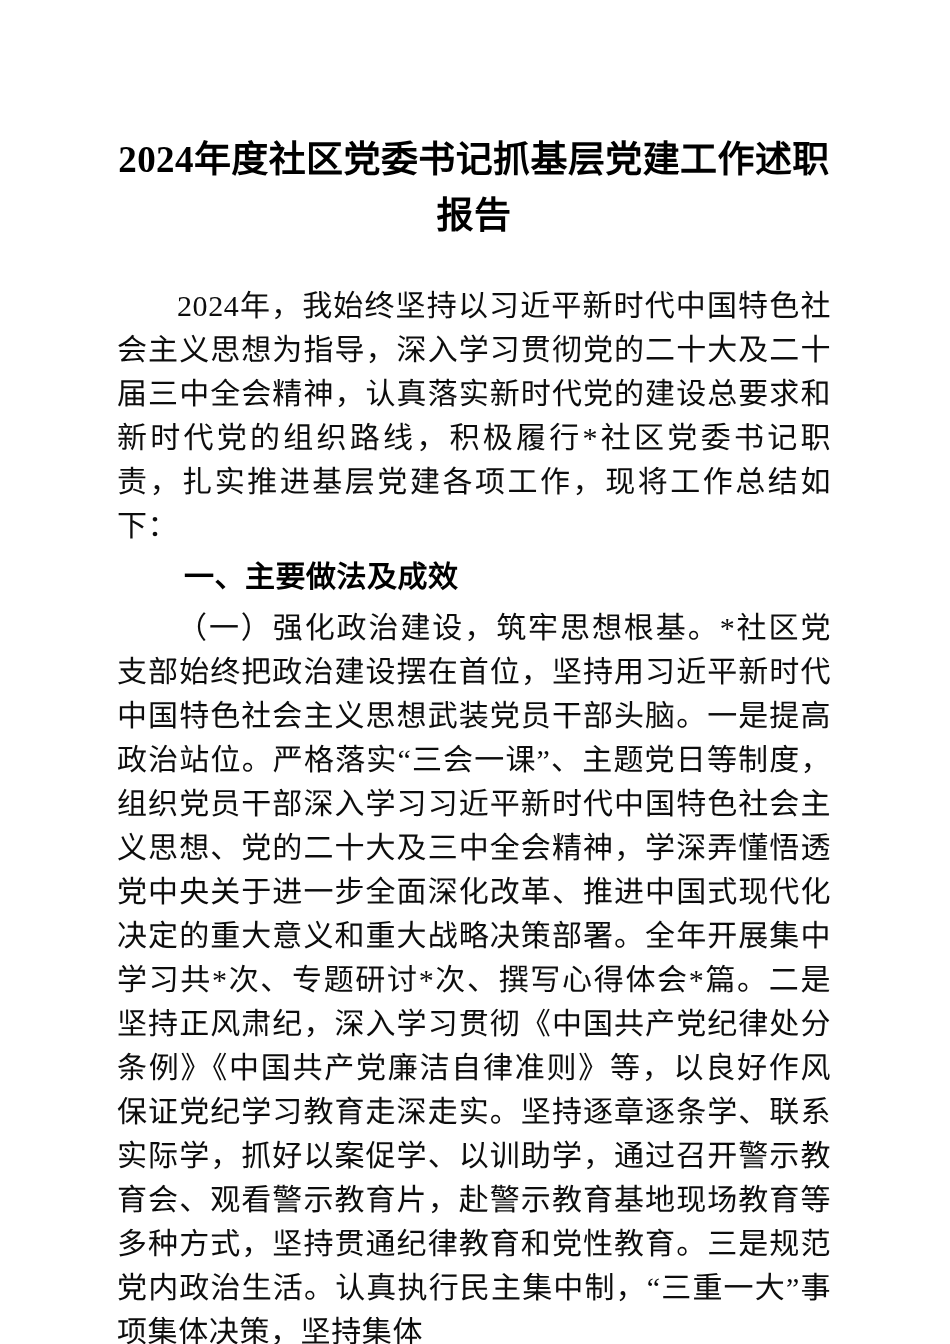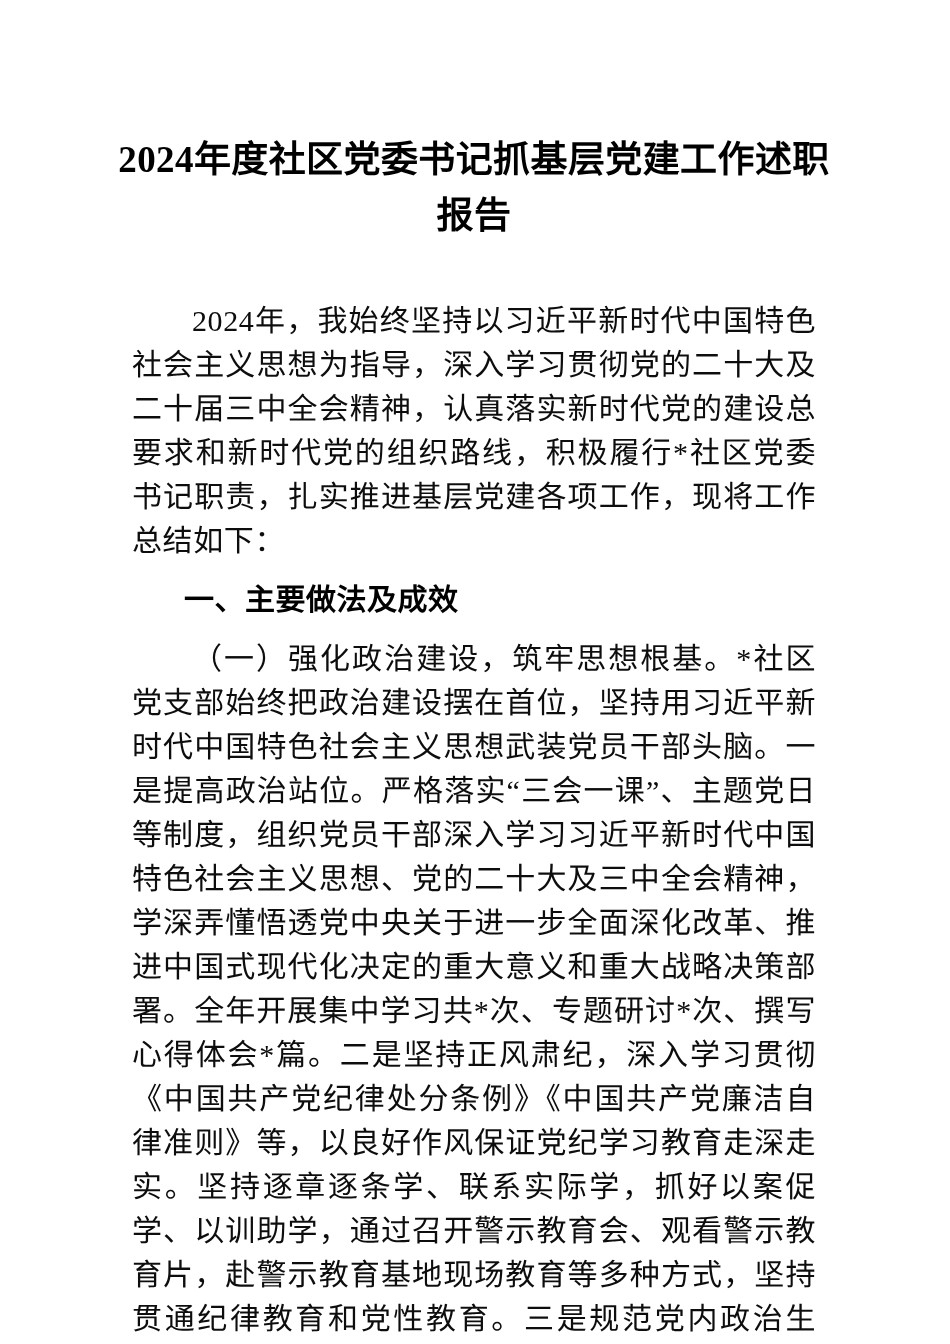--- a/index.html
+++ b/index.html
@@ -51,21 +51,21 @@
     text-indent: 60px;
     letter-spacing: 0.5px;
   }
 
   
   .body-para {
     font-family: "Liberation Serif", "DejaVu Serif", serif;
     font-size: 30px;
     line-height: 44px;
     color: #0d0d0d;
-    margin: 15px;
+    margin: 0;
     text-indent: 60px;
     text-align: justify;
     text-justify: inter-ideograph;
     letter-spacing: 0.6px;
     font-weight: normal;
   }
 
   .spacer-before-intro { height: 40px; }
 
   

